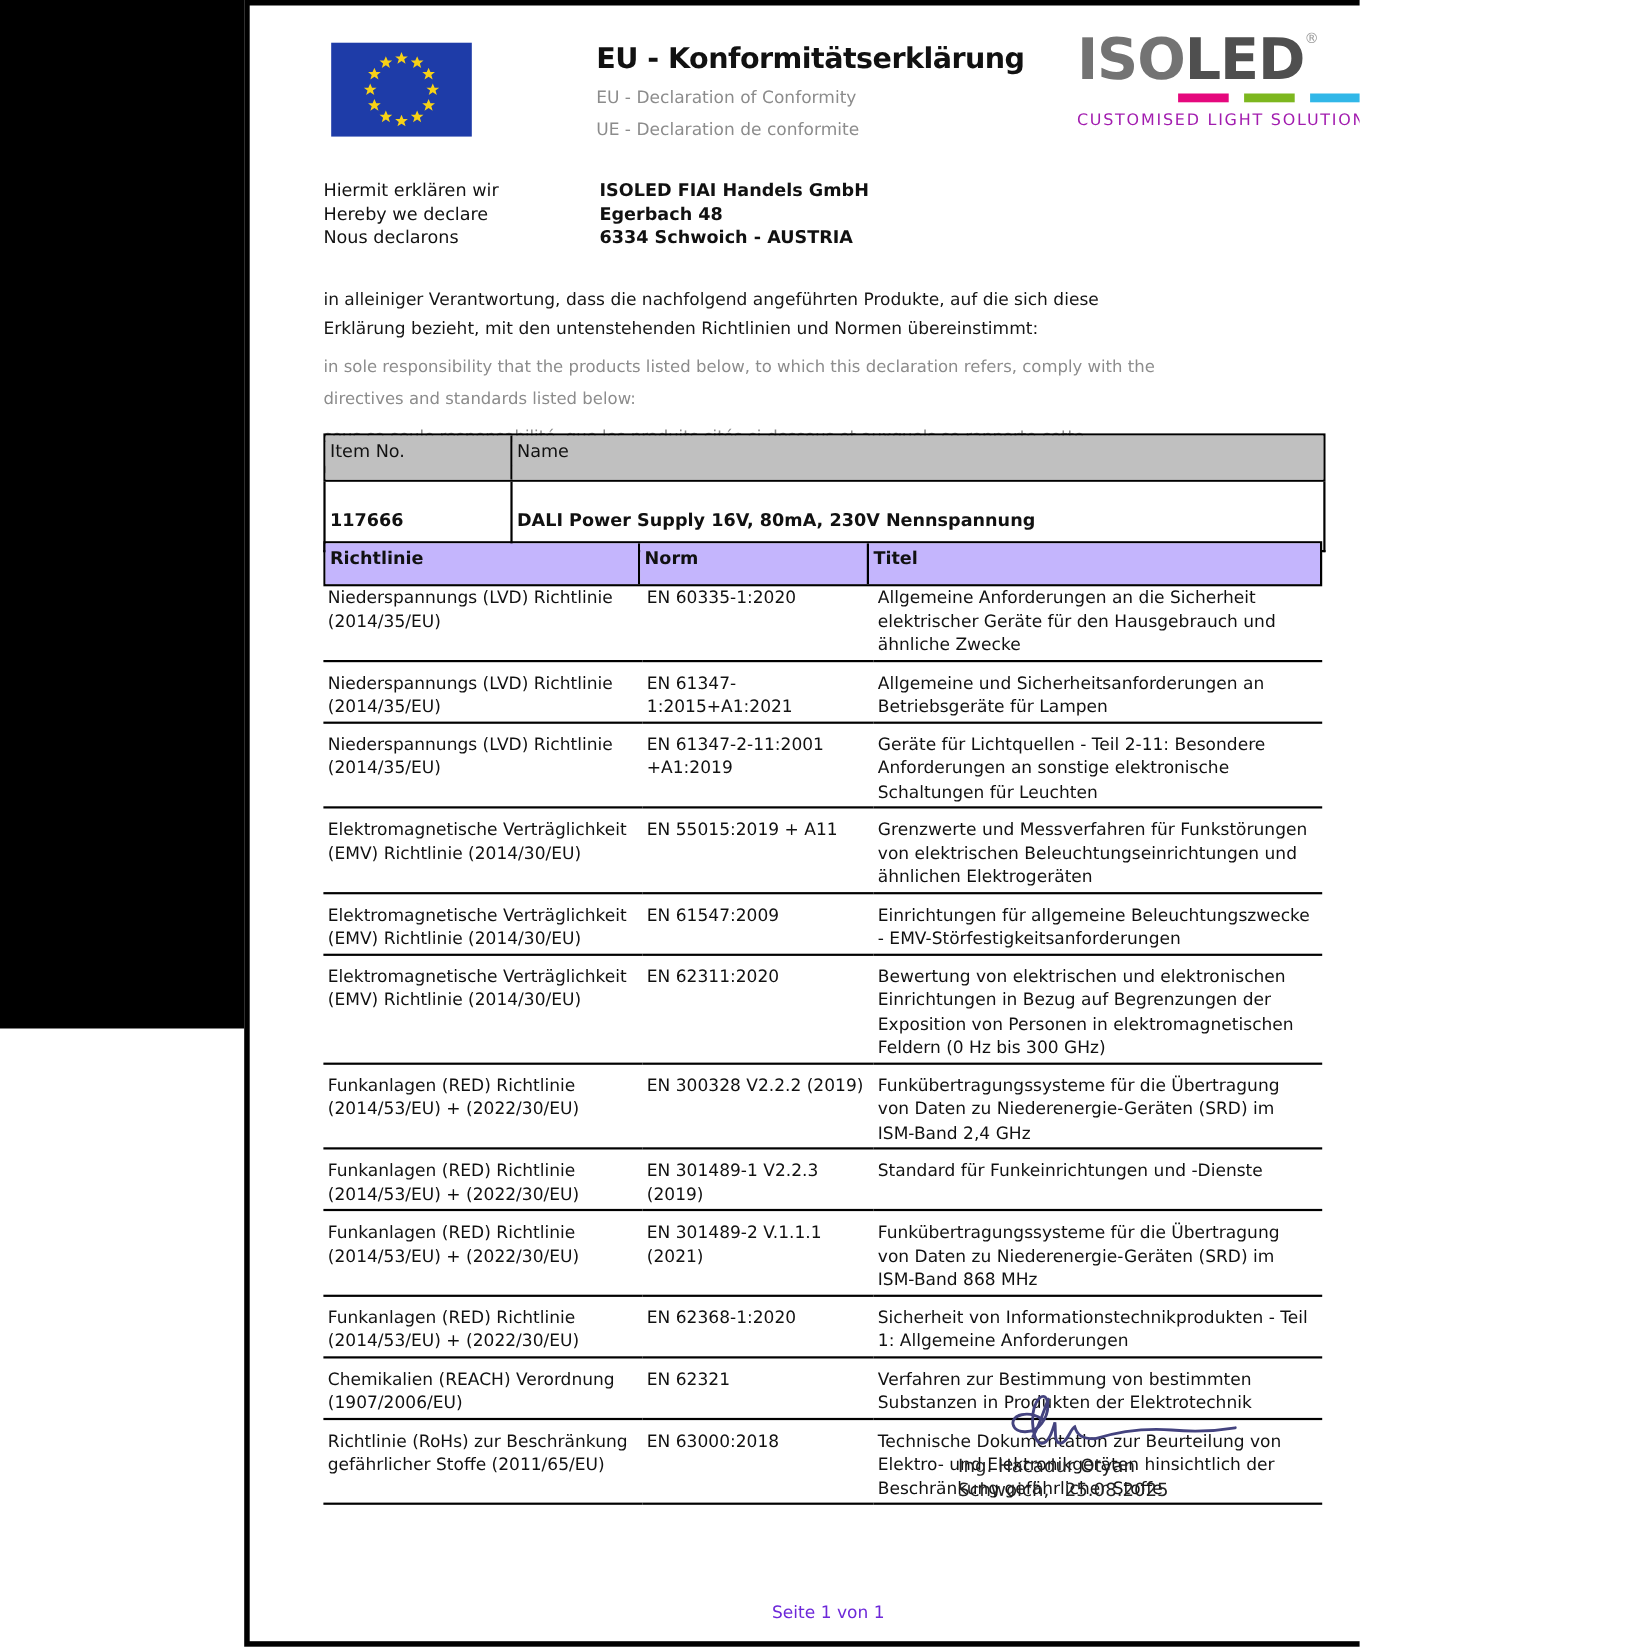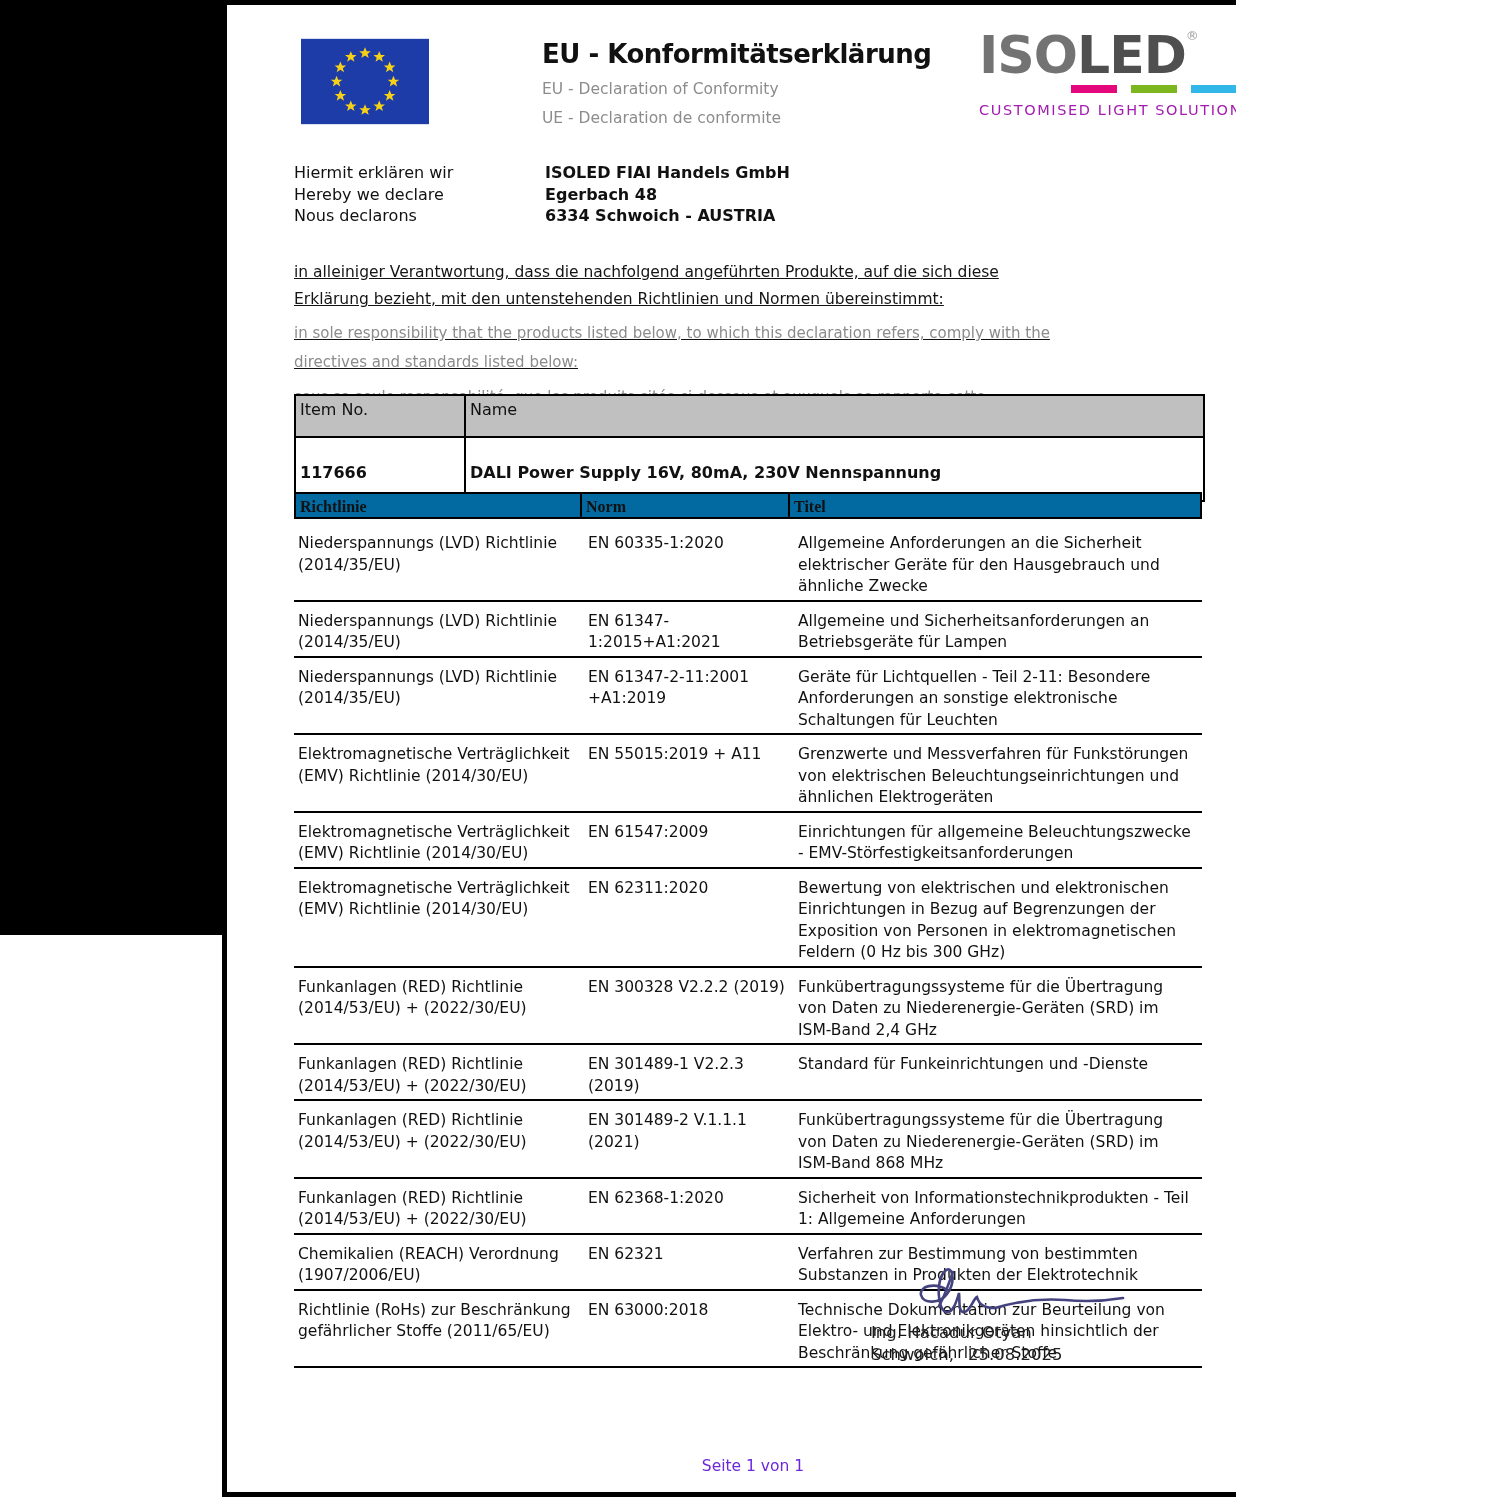--- a/index.html
+++ b/index.html
@@ -22,38 +22,38 @@
   .logo-reg{font-size:13px;color:#9b9b9b;vertical-align:top;font-weight:normal;}
   .logo-bars{display:flex;justify-content:flex-end;gap:14px;margin-top:4px;}
   .logo-bars span{display:block;width:46px;height:8px;}
   .logo-tagline{font-size:14.5px;color:#a21caf;letter-spacing:1.6px;margin-top:9px;white-space:nowrap;}
 
   
   .decl{position:absolute;left:67px;top:157px;font-size:16px;line-height:21.5px;}
   .company{position:absolute;left:318px;top:157px;font-size:16px;line-height:21.5px;font-weight:bold;}
 
   
-  .resp{position:absolute;left:67px;top:254px;width:762px;text-decoration:underline;}
+  .resp{position:absolute;left:67px;top:254px;width:762px;}
   .resp-de{font-size:15.5px;color:#151515;line-height:27px;margin:0;}
   .resp-gray{font-size:15px;color:#8c8c8c;line-height:29px;margin:6px 0 0 0;}
 
   
   .item-table{position:absolute;left:67px;top:389px;width:911px;box-sizing:border-box;}
   .it-row{display:flex;border:2px solid #000;box-sizing:border-box;}
   .it-row + .it-row{border-top:none;}
   .it-head .it-cell{background:#c0c0c0;font-weight:normal;font-size:16px;padding:4px 4px 17px 4px;}
   .it-body .it-cell{font-weight:bold;font-size:16px;padding:25px 4px 18px 4px;}
   .it-cell{box-sizing:border-box;}
   .it-c1{width:170px;border-right:2px solid #000;}
   .it-c2{flex:1;}
 
   
   .dir-header{position:absolute;left:67px;top:487px;width:908px;display:flex;
               border:2px solid #000;box-sizing:border-box;}
-  .dh-cell{background:#0369a1;font-weight:bold;font-size:16px;padding:4px 4px 1px 4px;box-sizing:border-box;font-family:Liberation Serif, serif;}
+  .dh-cell{background:#c4b5fd;font-weight:bold;font-size:16px;padding:4px 4px 14px 4px;box-sizing:border-box;}
   .dh-c1{width:286px;border-right:2px solid #000;}
   .dh-c2{width:208px;border-right:2px solid #000;}
   .dh-c3{flex:1;}
 
   .dir-table{position:absolute;left:67px;top:519px;width:908px;border-collapse:collapse;}
   .dir-table td{vertical-align:top;font-size:15.5px;line-height:21.5px;
                 border-bottom:2px solid #000;padding:9px 6px 2px 4px;}
   .dir-table td.dcol1{width:280px;}
   .dir-table td.dcol2{width:200px;}
 

